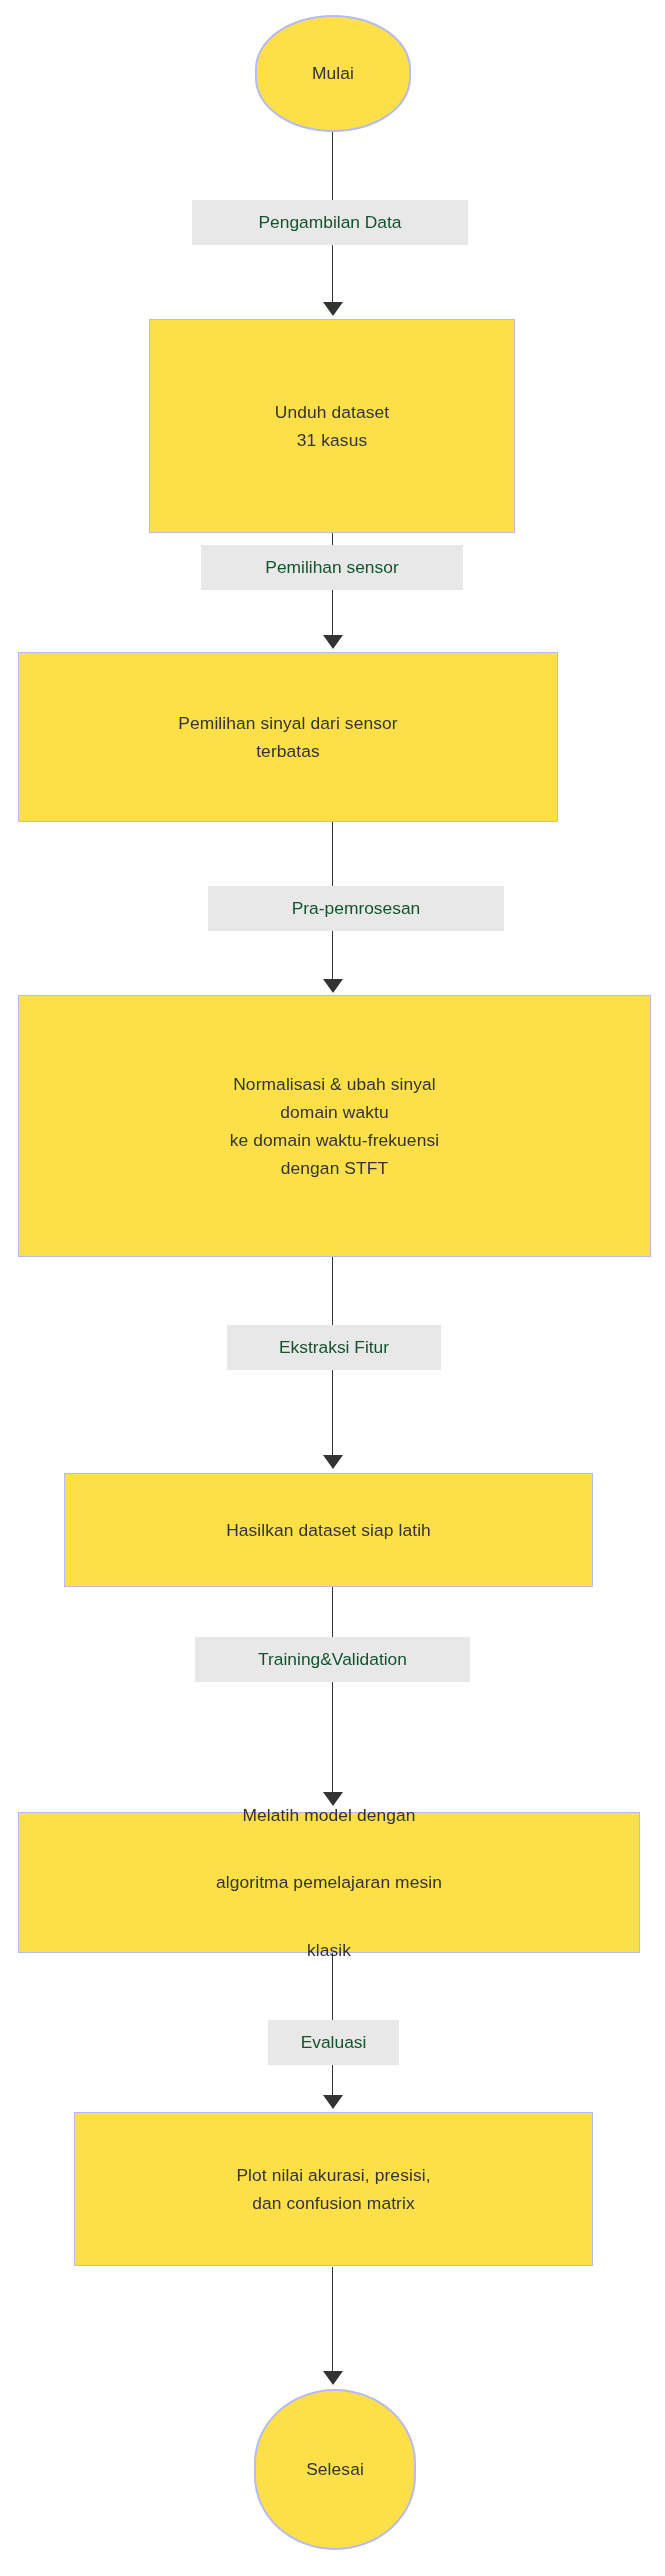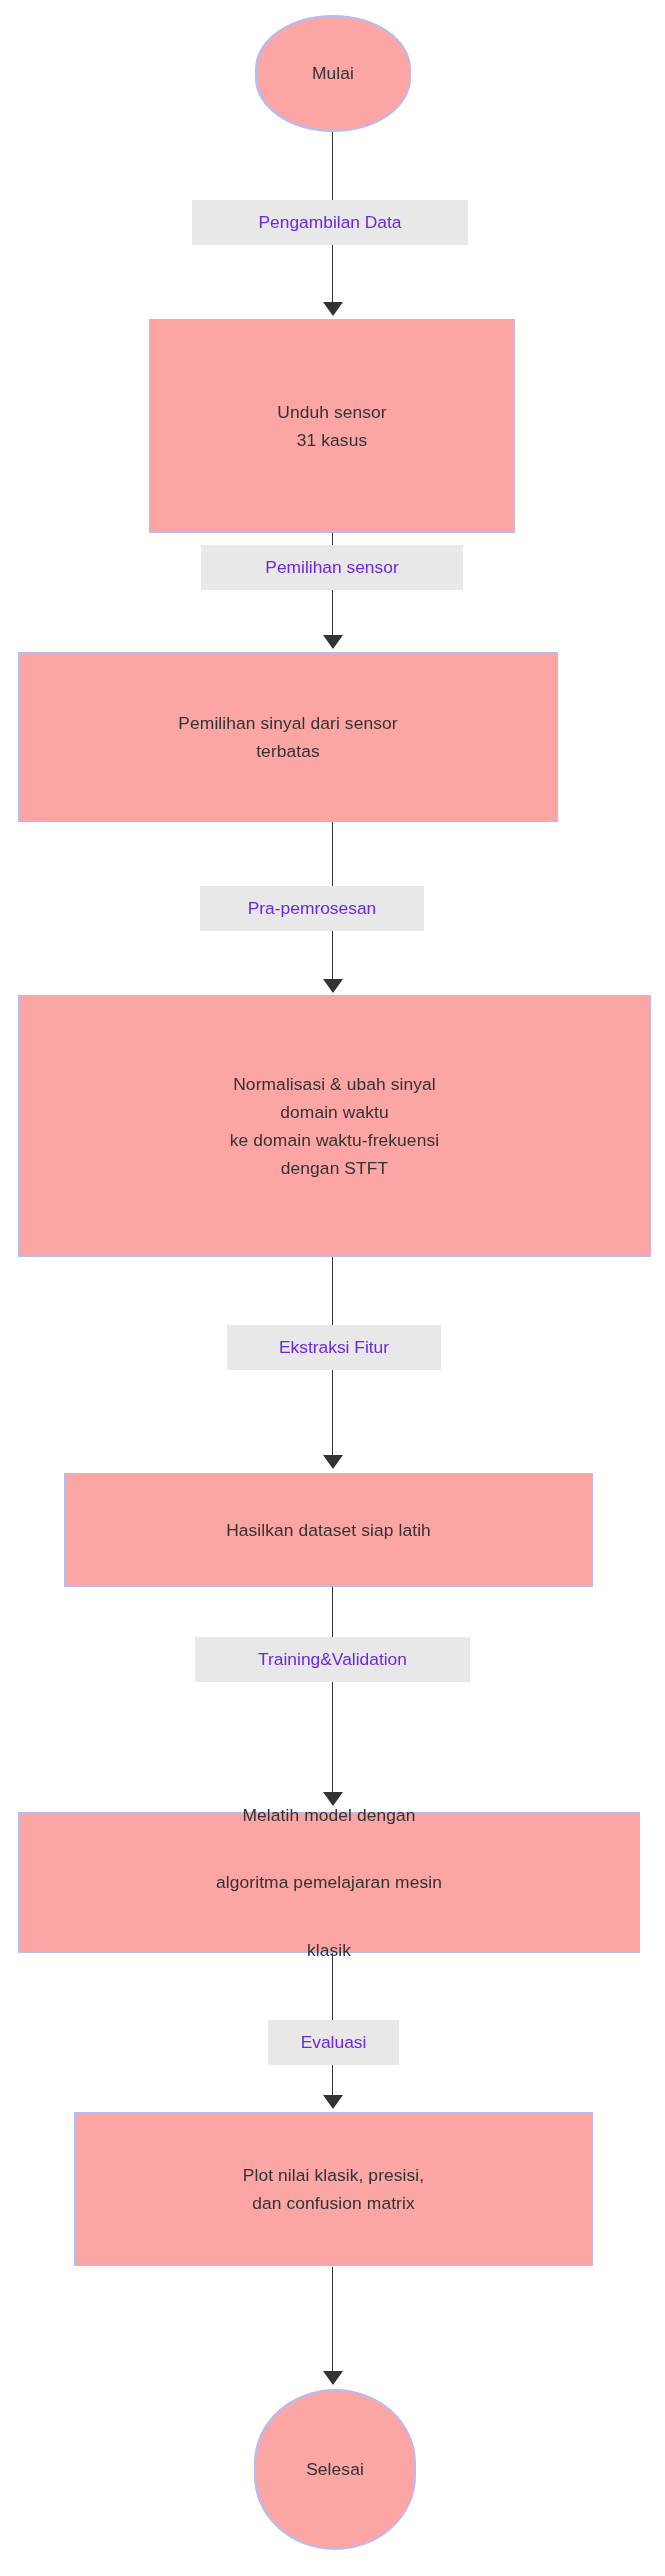--- a/index.html
+++ b/index.html
@@ -12,21 +12,21 @@
     position: relative;
     width: 666px;
     height: 2576px;
     background: #ffffff;
     overflow: hidden;
   }
 
   
   .node {
     position: absolute;
-    background: #fca5a5;
+    background: #fde047;
     border: 1.3px solid #b5bbf5;
     color: #333333;
     display: flex;
     flex-direction: column;
     align-items: center;
     justify-content: center;
     text-align: center;
     font-size: 17.4px;
     line-height: 1.62;
     letter-spacing: 0.1px;
@@ -54,21 +54,21 @@
     border-left: 10px solid transparent;
     border-right: 10px solid transparent;
     border-top: 14.8px solid #333333;
     z-index: 1;
   }
 
   
   .edge-label {
     position: absolute;
     background: #e8e8e8;
-    color: #6d28d9;
+    color: #14532d;
     font-size: 17.4px;
     line-height: 1.15;
     white-space: nowrap;
     padding: 12px 9.4px 13.4px 9.4px;
     z-index: 3;
     text-align: center;
   }
 </style>
 </head>
 <body>
@@ -77,36 +77,36 @@
 
   <div class="node terminal" style="left:255px; top:14.8px; width:156px; height:117px;">
     <span class="line">Mulai</span>
   </div>
 
   <div class="edge" style="top:132px; height:173px;"></div>
   <div class="arrowhead" style="top:302px;"></div>
   <div class="edge-label" style="left:192px; top:200px; width:276px;">Pengambilan Data</div>
 
   <div class="node" style="left:149px; top:319px; width:366px; height:214px;">
-    <span class="line">Unduh sensor</span>
+    <span class="line">Unduh dataset</span>
     <span class="line">31 kasus</span>
   </div>
 
   <div class="edge" style="top:533px; height:104px;"></div>
   <div class="arrowhead" style="top:635px;"></div>
   <div class="edge-label" style="left:201px; top:545px; width:262px;">Pemilihan sensor</div>
 
   <div class="node" style="left:18px; top:652px; width:540px; height:170px;">
     <span class="line">Pemilihan sinyal dari sensor</span>
     <span class="line">terbatas</span>
   </div>
 
   <div class="edge" style="top:822px; height:160px;"></div>
   <div class="arrowhead" style="top:979px;"></div>
-  <div class="edge-label" style="left:200px; top:886px; width:224px;">Pra-pemrosesan</div>
+  <div class="edge-label" style="left:208px; top:886px; width:296px;">Pra-pemrosesan</div>
 
   <div class="node" style="left:18px; top:995px; width:633px; height:262px;">
     <span class="line">Normalisasi &amp; ubah sinyal</span>
     <span class="line">domain waktu</span>
     <span class="line">ke domain waktu-frekuensi</span>
     <span class="line">dengan STFT</span>
   </div>
 
   <div class="edge" style="top:1257px; height:201px;"></div>
   <div class="arrowhead" style="top:1455px;"></div>
@@ -124,21 +124,21 @@
     <span class="line">Melatih model dengan</span>
     <span class="line">algoritma pemelajaran mesin</span>
     <span class="line">klasik</span>
   </div>
 
   <div class="edge" style="top:1953px; height:145px;"></div>
   <div class="arrowhead" style="top:2095px;"></div>
   <div class="edge-label" style="left:268px; top:2020px; width:131px;">Evaluasi</div>
 
   <div class="node" style="left:74px; top:2112px; width:519px; height:154px;">
-    <span class="line">Plot nilai klasik, presisi,</span>
+    <span class="line">Plot nilai akurasi, presisi,</span>
     <span class="line">dan confusion matrix</span>
   </div>
 
   <div class="edge" style="top:2267px; height:107px;"></div>
   <div class="arrowhead" style="top:2371px;"></div>
 
   <div class="node terminal" style="left:254px; top:2389px; width:162px; height:161px;">
     <span class="line">Selesai</span>
   </div>
 

